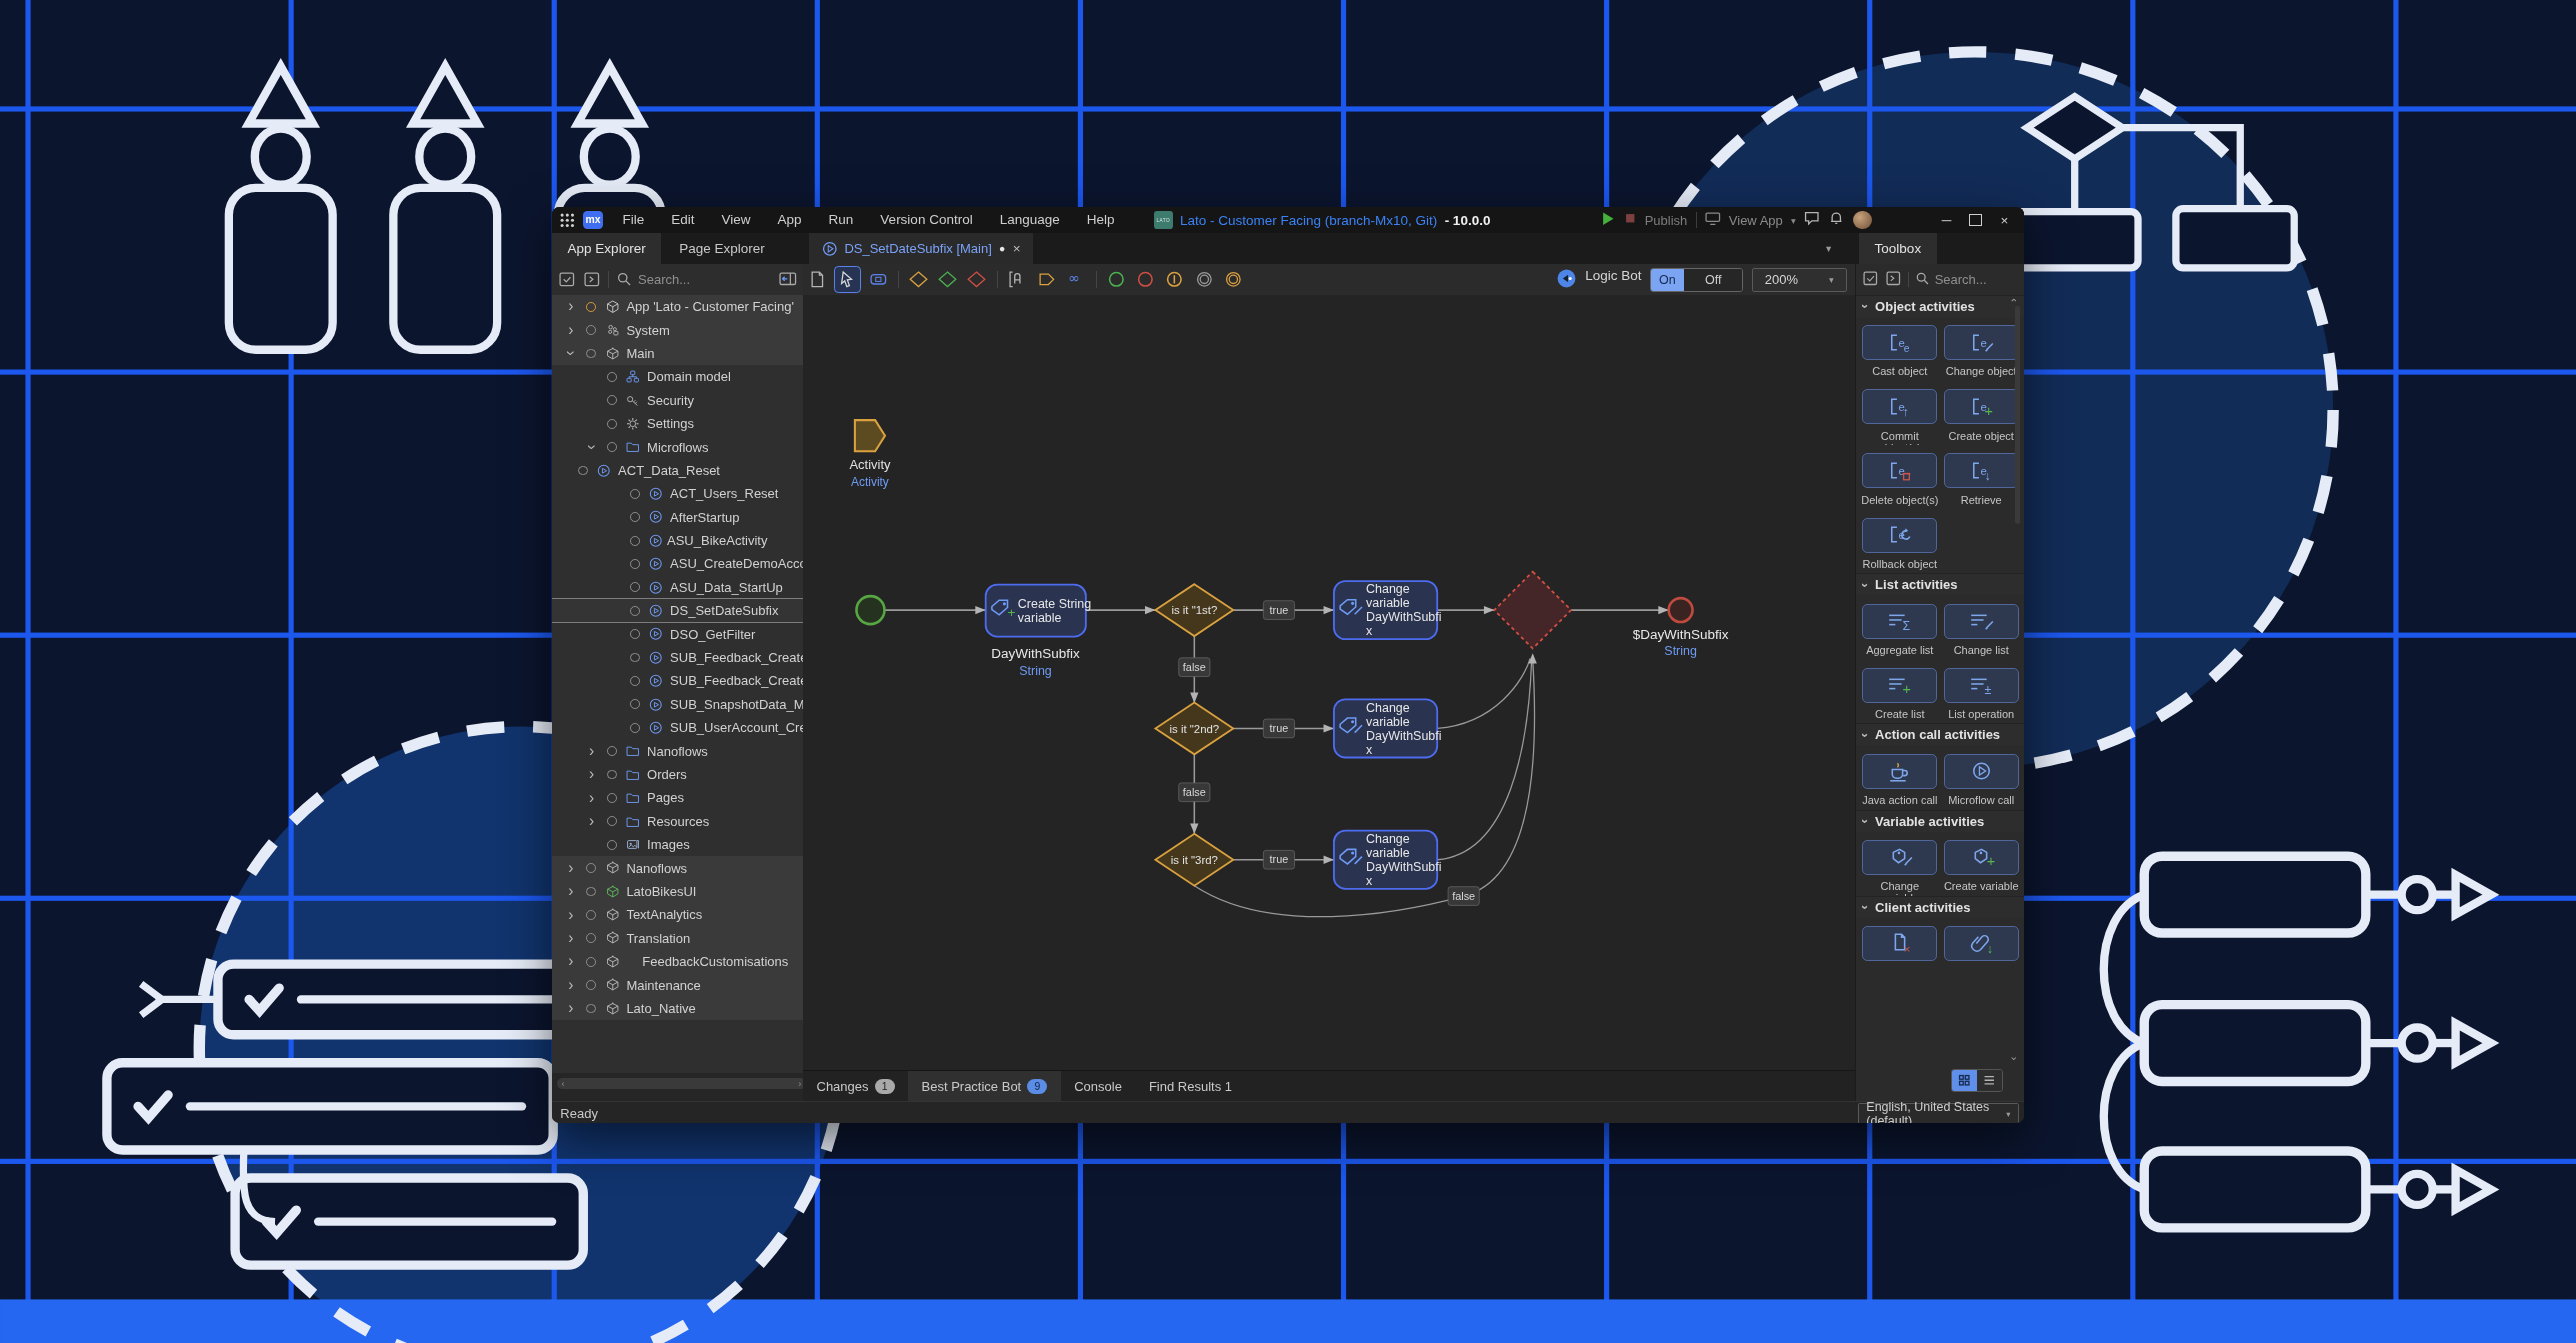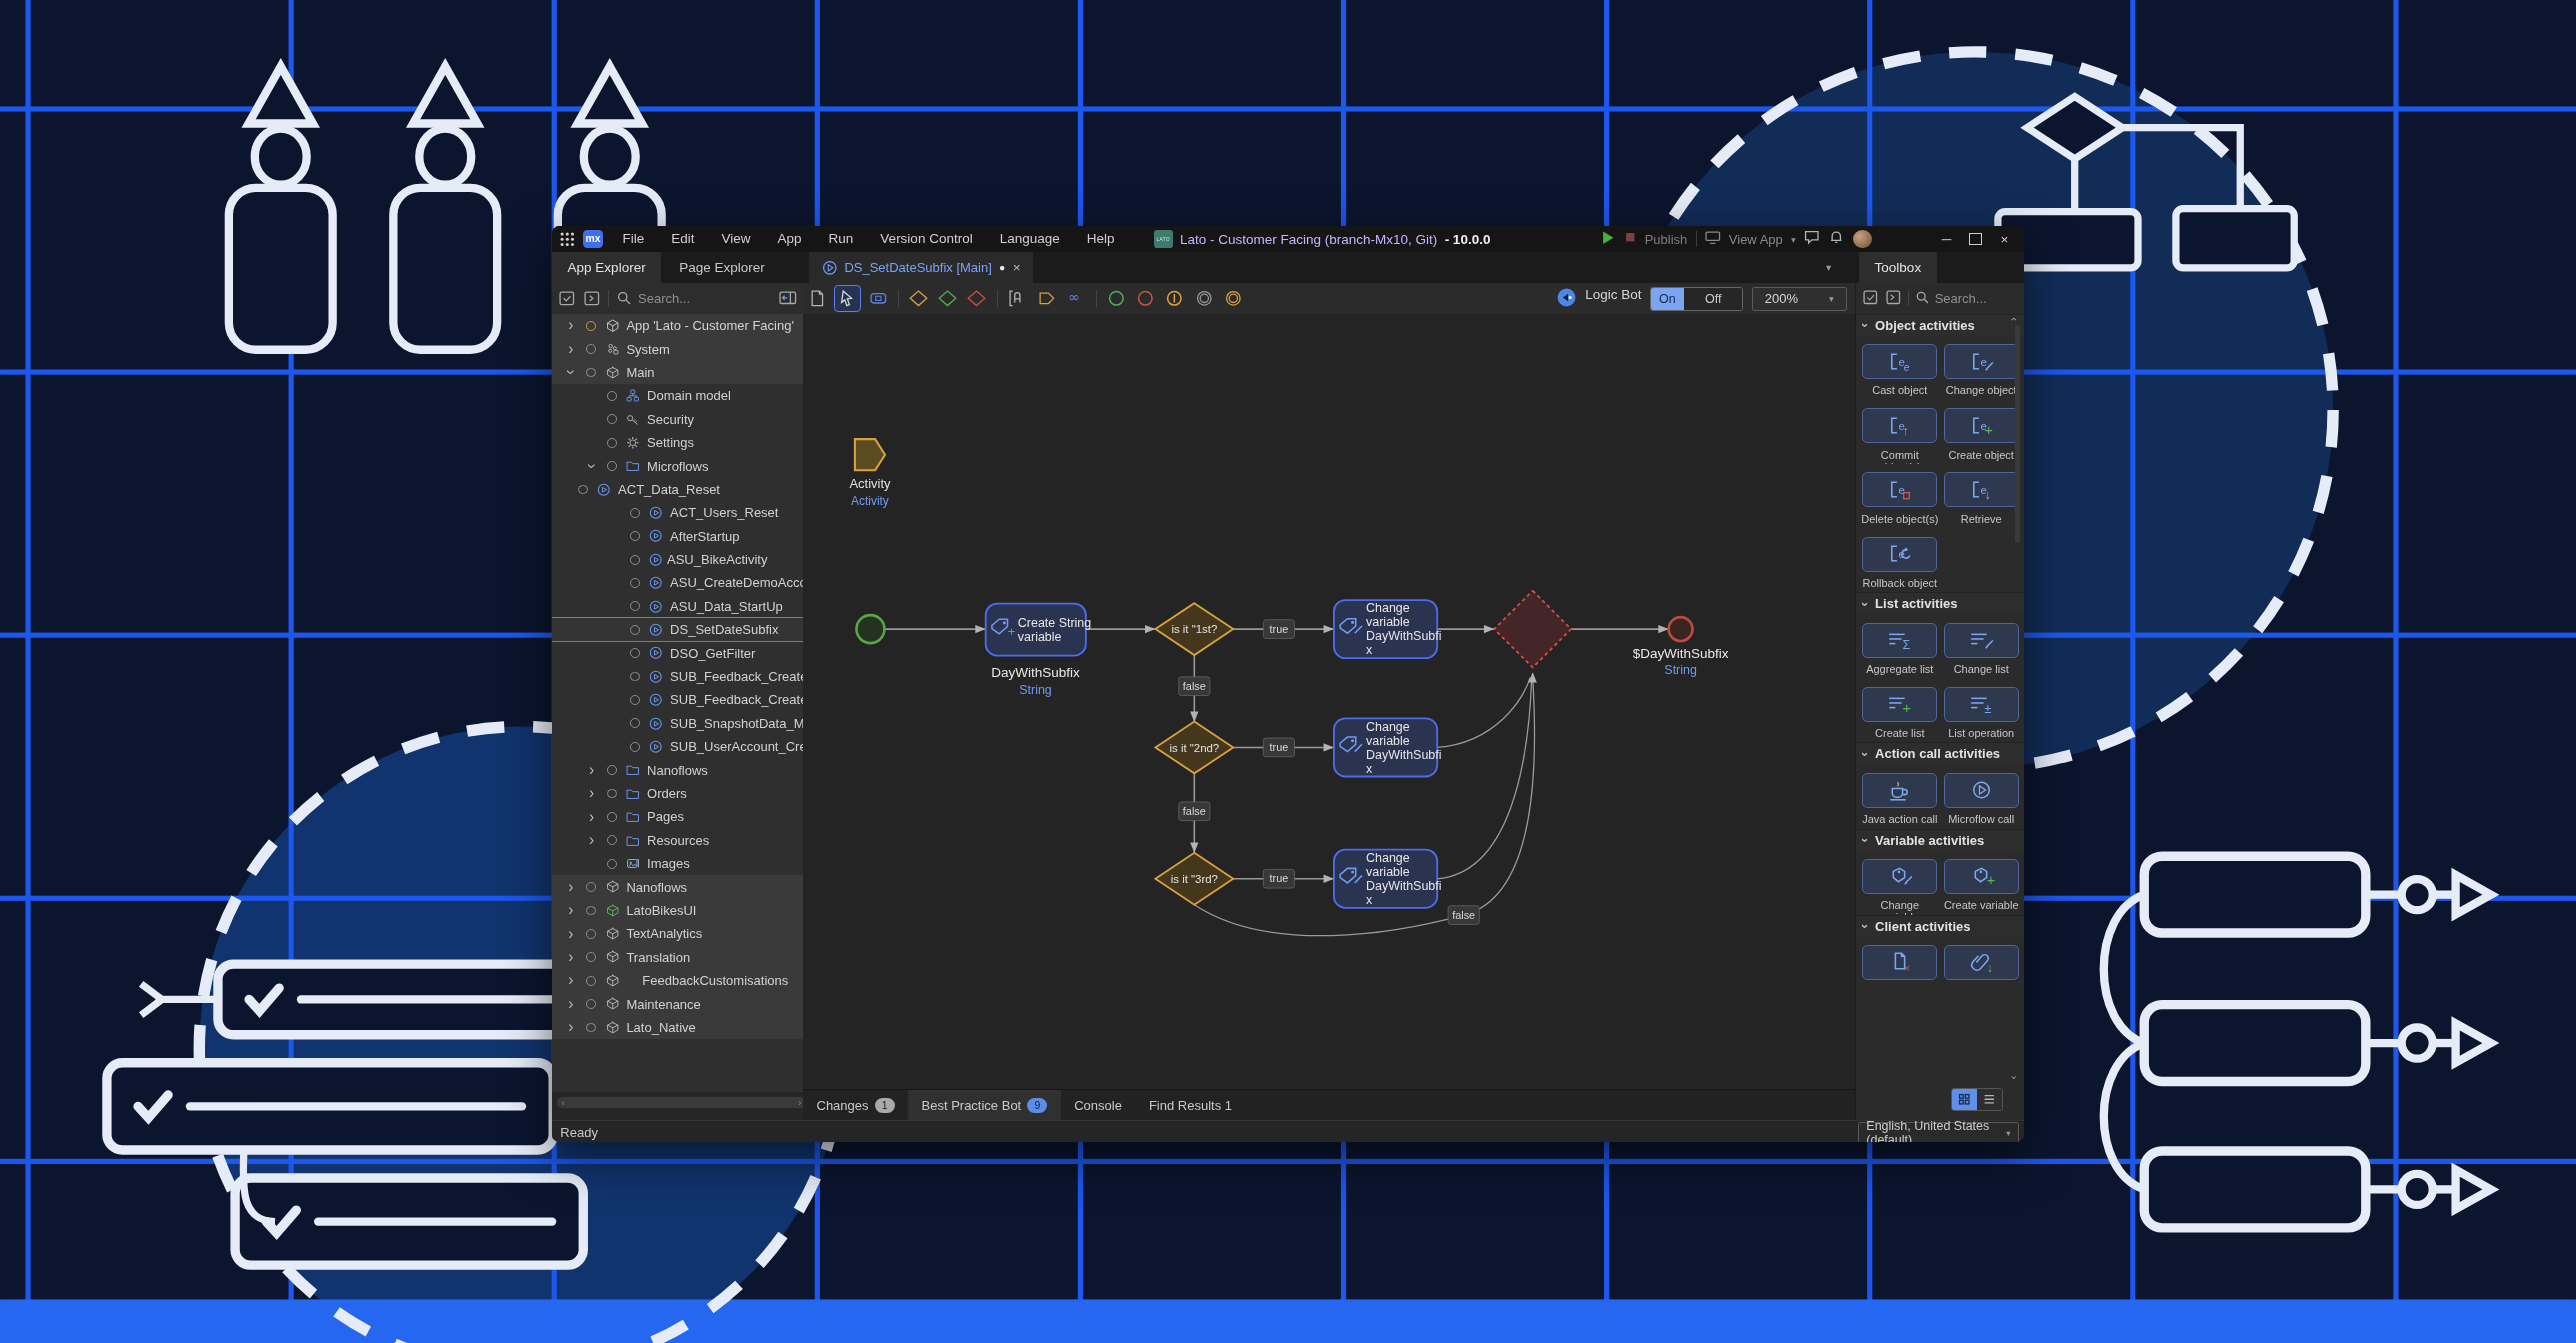--- a/index.html
+++ b/index.html
@@ -1,20 +1,20 @@
 <!DOCTYPE html>
 <html style="font-size:8.3px"><head>
 <meta charset="utf-8">
 <style>
   html,body{margin:0;padding:0;background:#0b152e;width:2576px;height:1343px;overflow:hidden;
     font-family:"Liberation Sans","DejaVu Sans",sans-serif;}
   .abs{position:absolute;}
   #stage{position:relative;width:2576px;height:1343px;background:#0b152e;}
   
-  #mxwin{left:552px;top:226px;width:1472px;height:916px;background:#262626;border-radius:7.3px;
+  #mxwin{left:552px;top:207px;width:1472px;height:916px;background:#262626;border-radius:7.3px;
     overflow:hidden;box-shadow:0 15.6px 47px rgba(0,0,0,.55);}
   #titlebar{left:0;top:0;width:1472px;height:26px;background:#151515;display:flex;align-items:center;color:#d0d0d0;font-size:13.5px;}
   .menu-item{padding:0 13.5px;color:#cfcfcf;font-size:13.5px;line-height:26px;}
   #tabrow{left:0;top:26px;width:1472px;height:31px;background:#1b1b1b;border-bottom:0.5px solid #111;}
   .panel-tab{height:31px;display:inline-flex;align-items:center;padding:0 15.6px;font-size:13.5px;color:#c9c9c9;}
   .panel-tab.active{background:#2d2d2d;color:#e3e3e3;}
   #toolbar{left:251px;top:57px;width:1052px;height:31px;background:#2b2b2b;border-bottom:0.5px solid #1c1c1c;display:flex;align-items:center;}
   .tbicon{width:25px;height:25px;margin:0 2.1px;display:flex;align-items:center;justify-content:center;border-radius:4.2px;}
   .tbicon.active{border:1px solid #5b82e8;background:#273352;}
   .tbsep{width:1px;height:17.6px;background:#454545;margin:0 5.2px;}
@@ -154,21 +154,21 @@
           <span class="menu-item">App</span>
           <span class="menu-item">Run</span>
           <span class="menu-item">Version Control</span>
           <span class="menu-item">Language</span>
           <span class="menu-item">Help</span>
         </div>
 
       <div class="abs" style="left:602px;top:0;height:26px;display:flex;align-items:center;gap:7.3px">
         <span style="width:18.7px;height:18.7px;background:#3c7b6e;border-radius:3.1px;color:#dfe9e6;font-size:4.7px;
           display:flex;align-items:center;justify-content:center;letter-spacing:0.5px">LATO</span>
-        <span style="color:#c4b5fd;font-size:13.5px">Lato - Customer Facing (branch-Mx10, Git)</span>
+        <span style="color:#3b82f6;font-size:13.5px">Lato - Customer Facing (branch-Mx10, Git)</span>
         <span style="color:#f0f0f0;font-size:13.5px;font-weight:bold">-  10.0.0</span>
       </div>
 
       <div class="abs" style="left:1048px;top:0;height:26px;display:flex;align-items:center;gap:8.3px">
         <span><svg width="15.6" height="15.6" viewBox="0 0 30 30">
               <path d="M6 3 L26 15 L6 27 Z" fill="#45b13c"></path>
             </svg></span>
         <span><svg width="12.5" height="12.5" viewBox="0 0 24 24">
               <rect x="4" y="4" width="16" height="16" fill="#7d4040"></rect>
             </svg></span>

